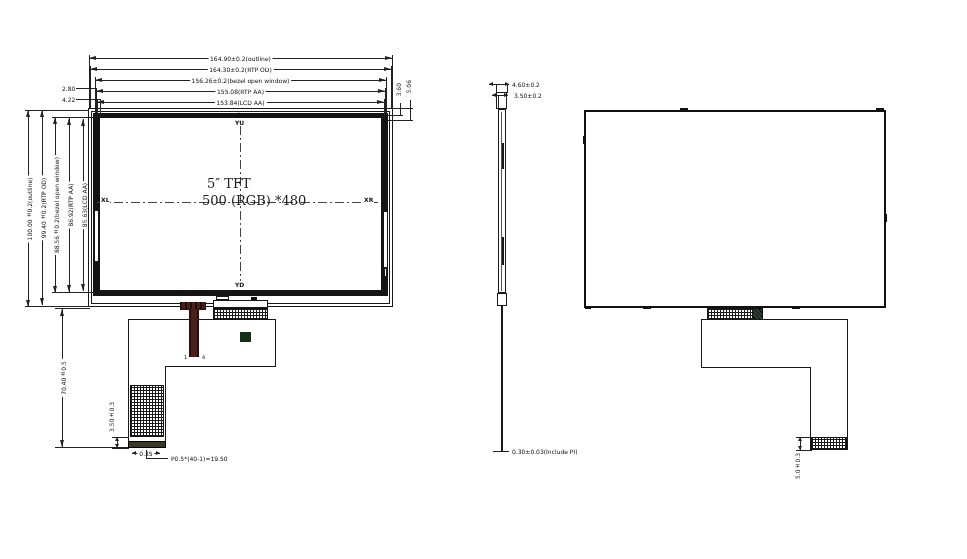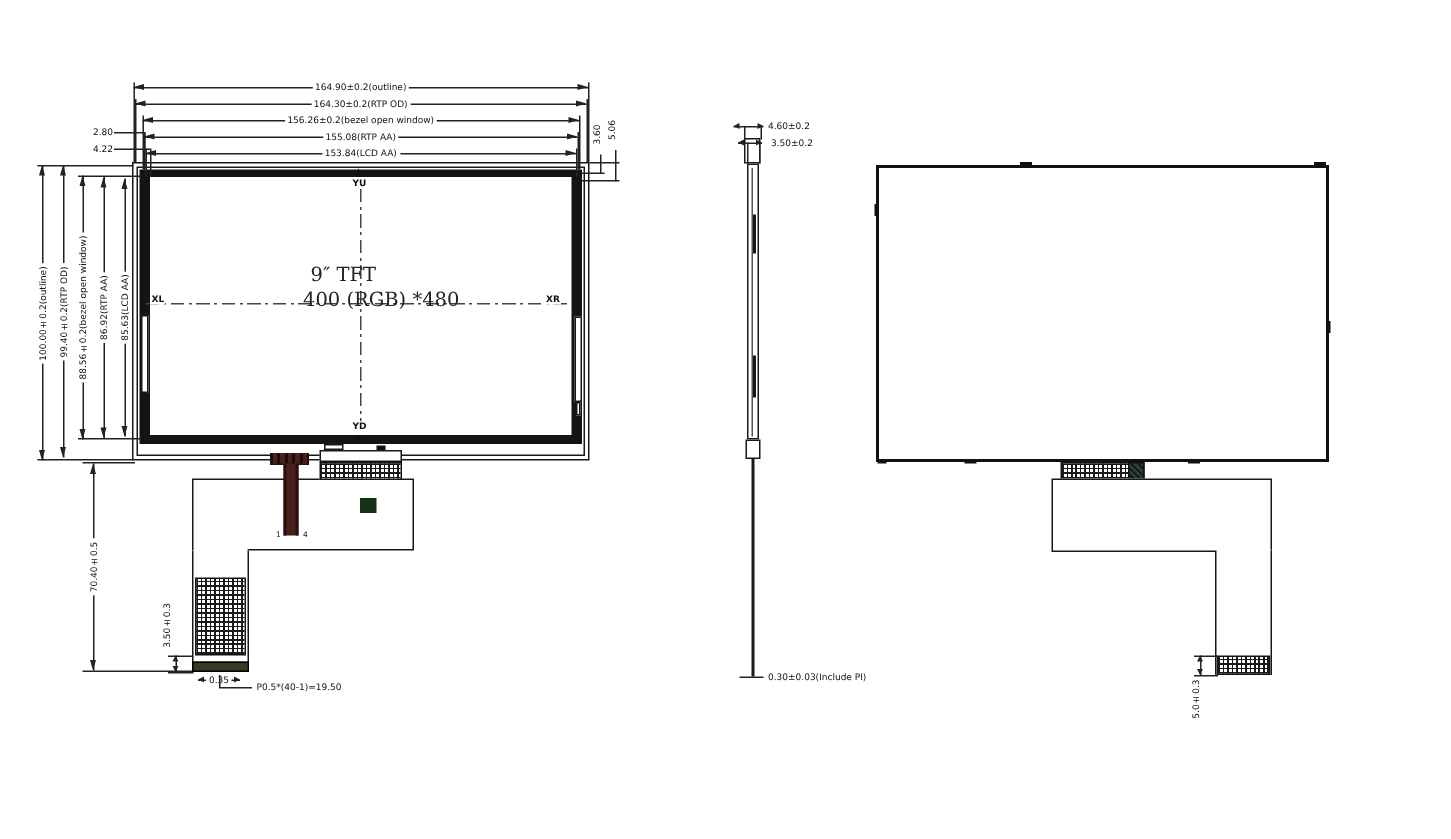--- a/index.html
+++ b/index.html
@@ -57,22 +57,22 @@
   <div class="rect" style="left:88px;top:108px;width:305px;height:199px;"></div>
   <div class="rect" style="left:91px;top:111px;width:299px;height:193px;"></div>
   <div class="norect" style="left:93px;top:113px;width:295px;height:183px;border-style:solid;border-color:#141414;border-width:5px 7px 6px 7px;background:#fff;"></div>
   <div class="rect" style="left:94px;top:210px;width:5px;height:52px;"></div>
   <div class="rect" style="left:383px;top:211px;width:5px;height:57px;"></div>
   <div class="rect" style="left:384px;top:268px;width:3px;height:9px;"></div>
 
   <div class="cl-v" style="left:240px;top:126px;height:155px;"></div>
   <div class="cl-h" style="left:97px;top:202px;width:283px;"></div>
 
-  <div class="serif-lbl" style="left:207px;top:176px;font-size:13px;">9″  TFT</div>
-  <div class="serif-lbl" style="left:202px;top:193px;font-size:13px;">400 (RGB) *480</div>
+  <div class="serif-lbl" style="left:207px;top:176px;font-size:13px;">5″  TFT</div>
+  <div class="serif-lbl" style="left:202px;top:193px;font-size:13px;">500 (RGB) *480</div>
 
   <div class="elabel" style="left:100px;top:196px;">XL</div>
   <div class="elabel" style="left:363px;top:196px;">XR</div>
   <div class="elabel" style="left:234px;top:119px;">YU</div>
   <div class="elabel" style="left:234px;top:281px;">YD</div>
   <div class="tri-up" style="left:237px;top:112px;"></div>
   <div class="tri-down" style="left:237px;top:290px;"></div>
 
   <div class="dim-h" style="left:89px;top:58px;width:303px;">
     <span class="lbl">164.90±0.2(outline)</span>

